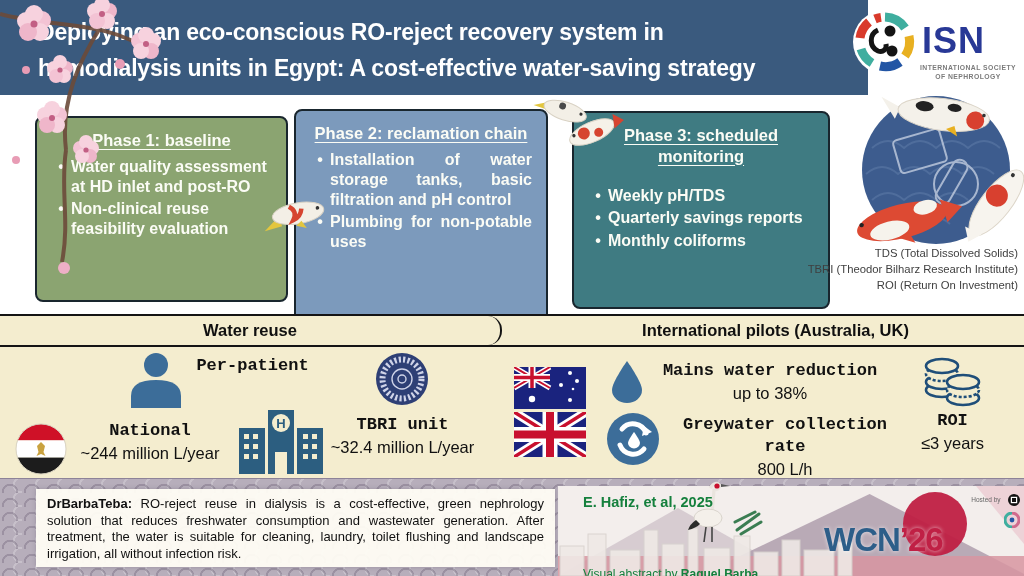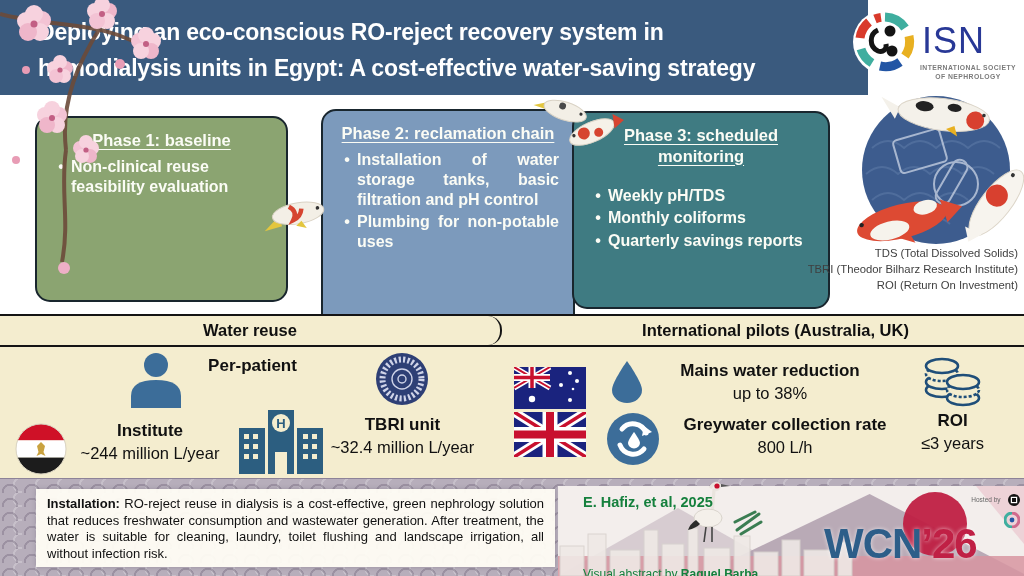--- a/index.html
+++ b/index.html
@@ -2,62 +2,62 @@
 <html style="--header_blue: #3a5a7e; --phase1_green: #8ba471; --phase2_blue: #7c9abc; --phase3_teal: #3f7b82; --cream: #f4edcf; --icon_blue: #3c6d99; --hospital_blue: #2c5e80; --coin_navy: #1f4e79; --egypt_red: #cf1127; --flag_navy: #1a237e; --flag_red: #c8102e; --isn_navy: #283896; --wcn_blue: #2d5e89; --wcn_red: #c02045; --footer_lav: #b7aebb;"><head>
 <meta charset="utf-8">
 <style>
   html,body{margin:0;padding:0;background:#e8e8e8;}
   #page{position:relative;width:1024px;height:576px;background:#ffffff;overflow:hidden;
         font-family:"Liberation Sans",sans-serif;-webkit-font-smoothing:antialiased;}
   .abs{position:absolute;}
   
   #header{left:0;top:0;width:868px;height:95px;background:var(--header_blue,#3a5a7e);}
   .title-line{color:#fff;font-size:23px;font-weight:700;letter-spacing:-0.2px;line-height:36px;white-space:nowrap;}
-  #isn-acronym{color:var(--isn_navy,#283896);font-size:36px;font-weight:400;letter-spacing:1px;}
+  #isn-acronym{color:var(--isn_navy,#283896);font-size:36px;font-weight:700;letter-spacing:1px;}
   #isn-sub{color:#7b7b7b;font-size:6.8px;letter-spacing:.45px;text-align:center;line-height:1.35;font-weight:700;}
   
-  .phase{box-sizing:border-box;border:2.5px solid #19262e;border-radius:15px;padding:10px 14px 4px 14px;color:#fbfcf5;}
+  .phase{box-sizing:border-box;border:2.5px solid #19262e;border-radius:8px;padding:10px 14px 4px 14px;color:#fbfcf5;}
   .phase-title{font-size:16.5px;font-weight:700;text-align:center;text-decoration:underline;
                text-underline-offset:3px;margin:2px 0 6px 0;line-height:1.25;}
   .bullet{display:flex;font-size:16px;font-weight:700;line-height:1.26;margin-bottom:2px;}
   .bullet::before{content:"•";flex:0 0 20px;text-align:center;}
   .bullet>span{flex:1;}
   .just>span{text-align:justify;}
   #phase1{left:35px;top:116px;width:253px;height:186px;background:var(--phase1_green,#8ba471);}
-  #phase2{left:321px;top:109px;width:254px;height:252px;background:var(--phase2_blue,#7c9abc);}
+  #phase2{left:294px;top:109px;width:254px;height:252px;background:var(--phase2_blue,#7c9abc);}
   #phase3{left:572px;top:111px;width:258px;height:198px;background:var(--phase3_teal,#3f7b82);}
   #phase3 .phase-title{margin-bottom:20px;}
   
   #abbrevs{right:6px;top:245px;width:280px;text-align:right;color:#3f3f3f;font-size:11.3px;line-height:1.42;}
   
   #thead{left:0;top:314px;width:1024px;height:33px;box-sizing:border-box;display:flex;
          background:var(--cream,#f4edcf);border-top:2px solid #141414;border-bottom:2px solid #141414;}
   .thcell{display:flex;align-items:center;justify-content:center;font-size:16.5px;font-weight:700;color:#101010;border-radius:14px;}
   #thead-left{width:502px;border-right:2px solid #141414;box-sizing:border-box;}
   #thead-right{flex:1;margin-left:25px;}
   
   #band{left:0;top:347px;width:1024px;height:131px;background:var(--cream,#f4edcf);}
   .stat{text-align:center;color:#111;}
-  .stat .lbl{font-size:17px;font-weight:700;line-height:1.3;}
+  .stat .lbl{font-size:17px;font-weight:700;line-height:1.3;font-family:Liberation Mono, monospace;}
   .stat .val{font-size:16.5px;line-height:1.35;}
   
   #footer{left:0;top:478px;width:1024px;height:98px;background-color:var(--footer_lav,#b7aebb);
      background-image:
        radial-gradient(circle at 10px 13px, rgba(92,80,102,0) 6px, rgba(92,80,102,.30) 6.5px, rgba(92,80,102,.30) 8px, rgba(92,80,102,0) 8.5px),
        radial-gradient(circle at 21px 6px, rgba(255,255,255,0) 6px, rgba(255,255,255,.22) 6.5px, rgba(255,255,255,.22) 8px, rgba(255,255,255,0) 8.5px);
      background-size:22px 14px;border-top:1px solid #8d8398;}
   #footer-right{left:558px;top:486px;width:466px;height:90px;background:#f3eeec;overflow:hidden;}
   #concl{left:36px;top:489px;width:519px;height:78px;background:rgba(255,253,244,.95);
          box-sizing:border-box;padding:7px 11px;font-size:13px;line-height:1.28;color:#111;
          text-align:justify;box-shadow:0 0 4px rgba(60,50,70,.25);}
   #concl b{font-weight:700;}
   .credit{color:#15803d;white-space:nowrap;}
   #authors{font-size:14.5px;font-weight:700;}
   #visual-line,#handle-line{font-size:12px;margin-top:35px;}
-  #wcn{font-size:42px;font-weight:700;letter-spacing:-1px;line-height:1;text-shadow:0 0 4px rgba(255,255,255,.65);}
+  #wcn{font-size:33px;font-weight:700;letter-spacing:-1px;line-height:1;text-shadow:0 0 4px rgba(255,255,255,.65);}
   #wcn .w{color:var(--wcn_blue,#2d5e89);} #wcn .y{color:var(--wcn_red,#c02045);}
   .mountain{position:absolute;}
   #hosted{right:4px;top:490px;width:70px;text-align:right;}
   #hosted-label{font-size:6.5px;color:#666;vertical-align:middle;}
   svg{display:block;}
 </style>
 </head>
 <body>
 
 <div id="page">
@@ -140,44 +140,47 @@
       <circle cx="120" cy="64" r="5" fill="#e89cb5"></circle>
       <circle cx="26" cy="70" r="4" fill="#e89cb5"></circle>
       <circle cx="64" cy="268" r="6" fill="#eeafc6"></circle>
       <circle cx="16" cy="160" r="4" fill="#e89cb5"></circle>
     </g>
   </svg>
 
   <div id="phase1" class="abs phase">
     <div class="phase-title">Phase 1: baseline</div>
     <div class="bullet">
+        <span>Water quality assessment at HD inlet and post-RO</span>
+      </div>
+    <div class="bullet">
         <span>Non-clinical reuse feasibility evaluation</span>
       </div>
   </div>
 
   <div id="phase2" class="abs phase">
     <div class="phase-title">Phase 2: reclamation chain</div>
     <div class="bullet just">
         <span>Installation of water storage tanks, basic filtration and pH control</span>
       </div>
     <div class="bullet just">
         <span>Plumbing for non-potable uses</span>
       </div>
   </div>
 
   <div id="phase3" class="abs phase">
     <div class="phase-title">Phase 3: scheduled monitoring</div>
     <div class="bullet">
         <span>Weekly pH/TDS</span>
       </div>
     <div class="bullet">
+        <span>Quarterly savings reports</span>
+      </div>
+    <div class="bullet">
         <span>Monthly coliforms</span>
-      </div>
-    <div class="bullet">
-        <span>Quarterly savings reports</span>
       </div>
   </div>
 
   <svg class="abs" style="left:256px;top:186px;z-index:6;" width="76" height="54" viewBox="0 0 76 54">
     <g transform="rotate(-10 38 27)">
       <polygon points="6,40 22,28 24,38" fill="#e3c63e"></polygon>
       <ellipse cx="42" cy="28" rx="26" ry="10.5" fill="#f3efe6" stroke="#d9d2c4" stroke-width="1"></ellipse>
       <path d="M34 20 q8 6 2 14 q8 -2 10 -10" fill="none" stroke="#d64430" stroke-width="4.5"></path>
       <circle cx="62" cy="26" r="1.8" fill="#333"></circle>
       <polygon points="38,40 48,44 44,36" fill="#e3c63e"></polygon>
@@ -277,21 +280,21 @@
       </defs>
     <g clip-path="url(#egclip)">
       <rect x="0" y="0" width="52" height="17.4" fill="var(--egypt_red,#cf1127)"></rect>
       <rect x="0" y="17.4" width="52" height="17.2" fill="#ffffff"></rect>
       <rect x="0" y="34.6" width="52" height="17.4" fill="#1c1c1c"></rect>
       <path d="M26 19 l4 4 -1.5 6 2 4 -4.5 -2 -4.5 2 2 -4 -1.5 -6 Z" fill="#c9a23f"></path>
     </g>
     <circle cx="26" cy="26" r="25" fill="none" stroke="#d8d2c0" stroke-width="1"></circle>
   </svg>
   <div class="abs stat" style="left:70px;top:420px;width:160px;">
-    <div class="lbl">Institute</div>
+    <div class="lbl">National</div>
     <div class="val">~244 million L/year</div>
   </div>
 
   <svg class="abs" style="left:237px;top:408px;" width="88" height="66" viewBox="0 0 88 66">
     <rect x="31" y="2" width="26" height="64" fill="var(--hospital_blue,#2c5e80)"></rect>
     <circle cx="44" cy="15" r="9" fill="#f4edcf"></circle>
     <text x="44" y="19.5" font-size="13" font-weight="bold" text-anchor="middle" fill="var(--hospital_blue,#2c5e80)" font-family="Liberation Sans, sans-serif">H</text>
     <rect x="38" y="44" width="12" height="22" fill="#f4edcf"></rect>
     <rect x="2" y="20" width="26" height="46" fill="var(--hospital_blue,#2c5e80)"></rect>
     <rect x="60" y="20" width="26" height="46" fill="var(--hospital_blue,#2c5e80)"></rect>
@@ -434,21 +437,21 @@
     </svg>
     <div style="margin-top:4px;">
       <svg style="display:inline-block;" width="16" height="16" viewBox="0 0 16 16">
         <path d="M8 1 A7 7 0 0 1 8 15" fill="none" stroke="#d06a8c" stroke-width="3"></path>
         <path d="M8 15 A7 7 0 0 1 8 1" fill="none" stroke="#3fae9f" stroke-width="3"></path>
         <circle cx="8" cy="8" r="2.4" fill="#2255a4"></circle>
       </svg>
     </div>
   </div>
 
-  <div id="concl" class="abs"><b>Installation:</b><span> RO-reject reuse in dialysis is a cost-effective, green nephrology solution that reduces freshwater consumption and wastewater generation. After treatment, the water is suitable for cleaning, laundry, toilet flushing and landscape irrigation, all without infection risk.</span></div>
+  <div id="concl" class="abs"><b>DrBarbaTeba:</b><span> RO-reject reuse in dialysis is a cost-effective, green nephrology solution that reduces freshwater consumption and wastewater generation. After treatment, the water is suitable for cleaning, laundry, toilet flushing and landscape irrigation, all without infection risk.</span></div>
 
   <div class="abs credit" id="authors" style="left:583px;top:494px;">E. Hafiz, et al, 2025</div>
   <div class="abs credit" id="visual-line" style="left:583px;top:532px;">
     <span>Visual abstract by </span><b>Raquel Barba</b>
   </div>
   <div class="abs credit" id="handle-line" style="left:583px;top:550px;">
     <svg style="display:inline-block;vertical-align:-2px;margin-right:4px;" width="13" height="13" viewBox="0 0 13 13">
       <path d="M0.5 0.5 L5 6.4 L0.7 12.5 H2.6 L6 7.6 L9.6 12.5 H12.7 L7.9 6 L12.2 0.5 H10.3 L7 5 L3.6 0.5 Z" fill="#1d1d1d"></path>
     </svg><span>@DrBarbaTeba</span>
   </div>

